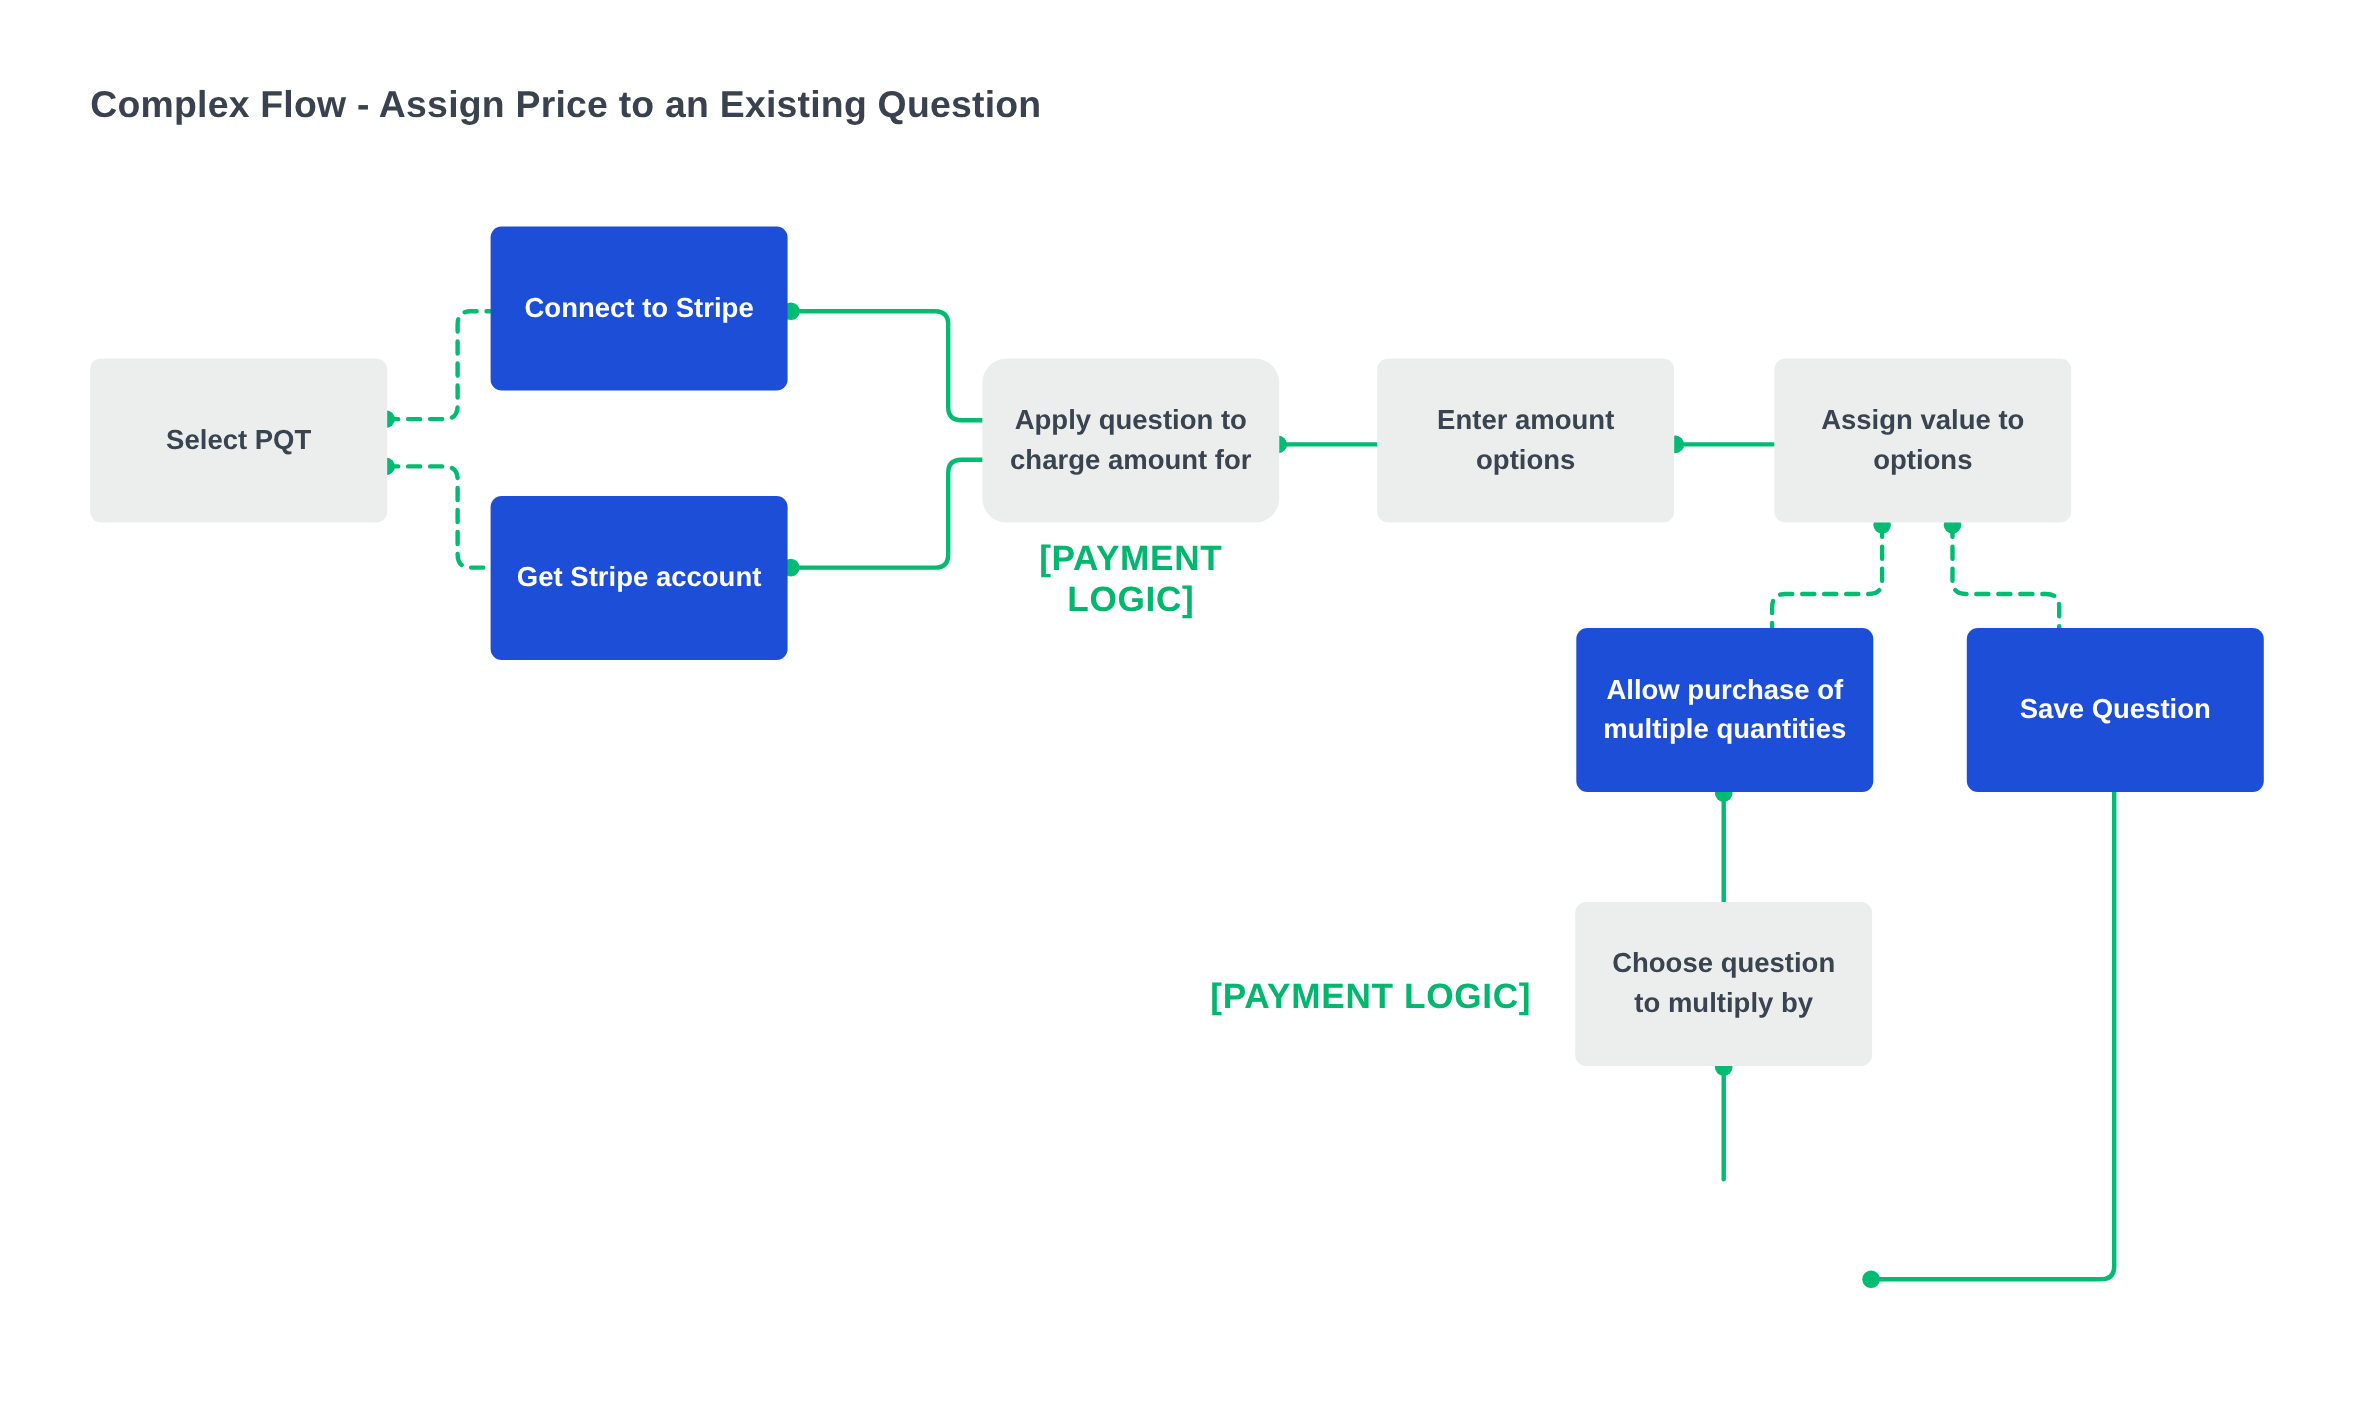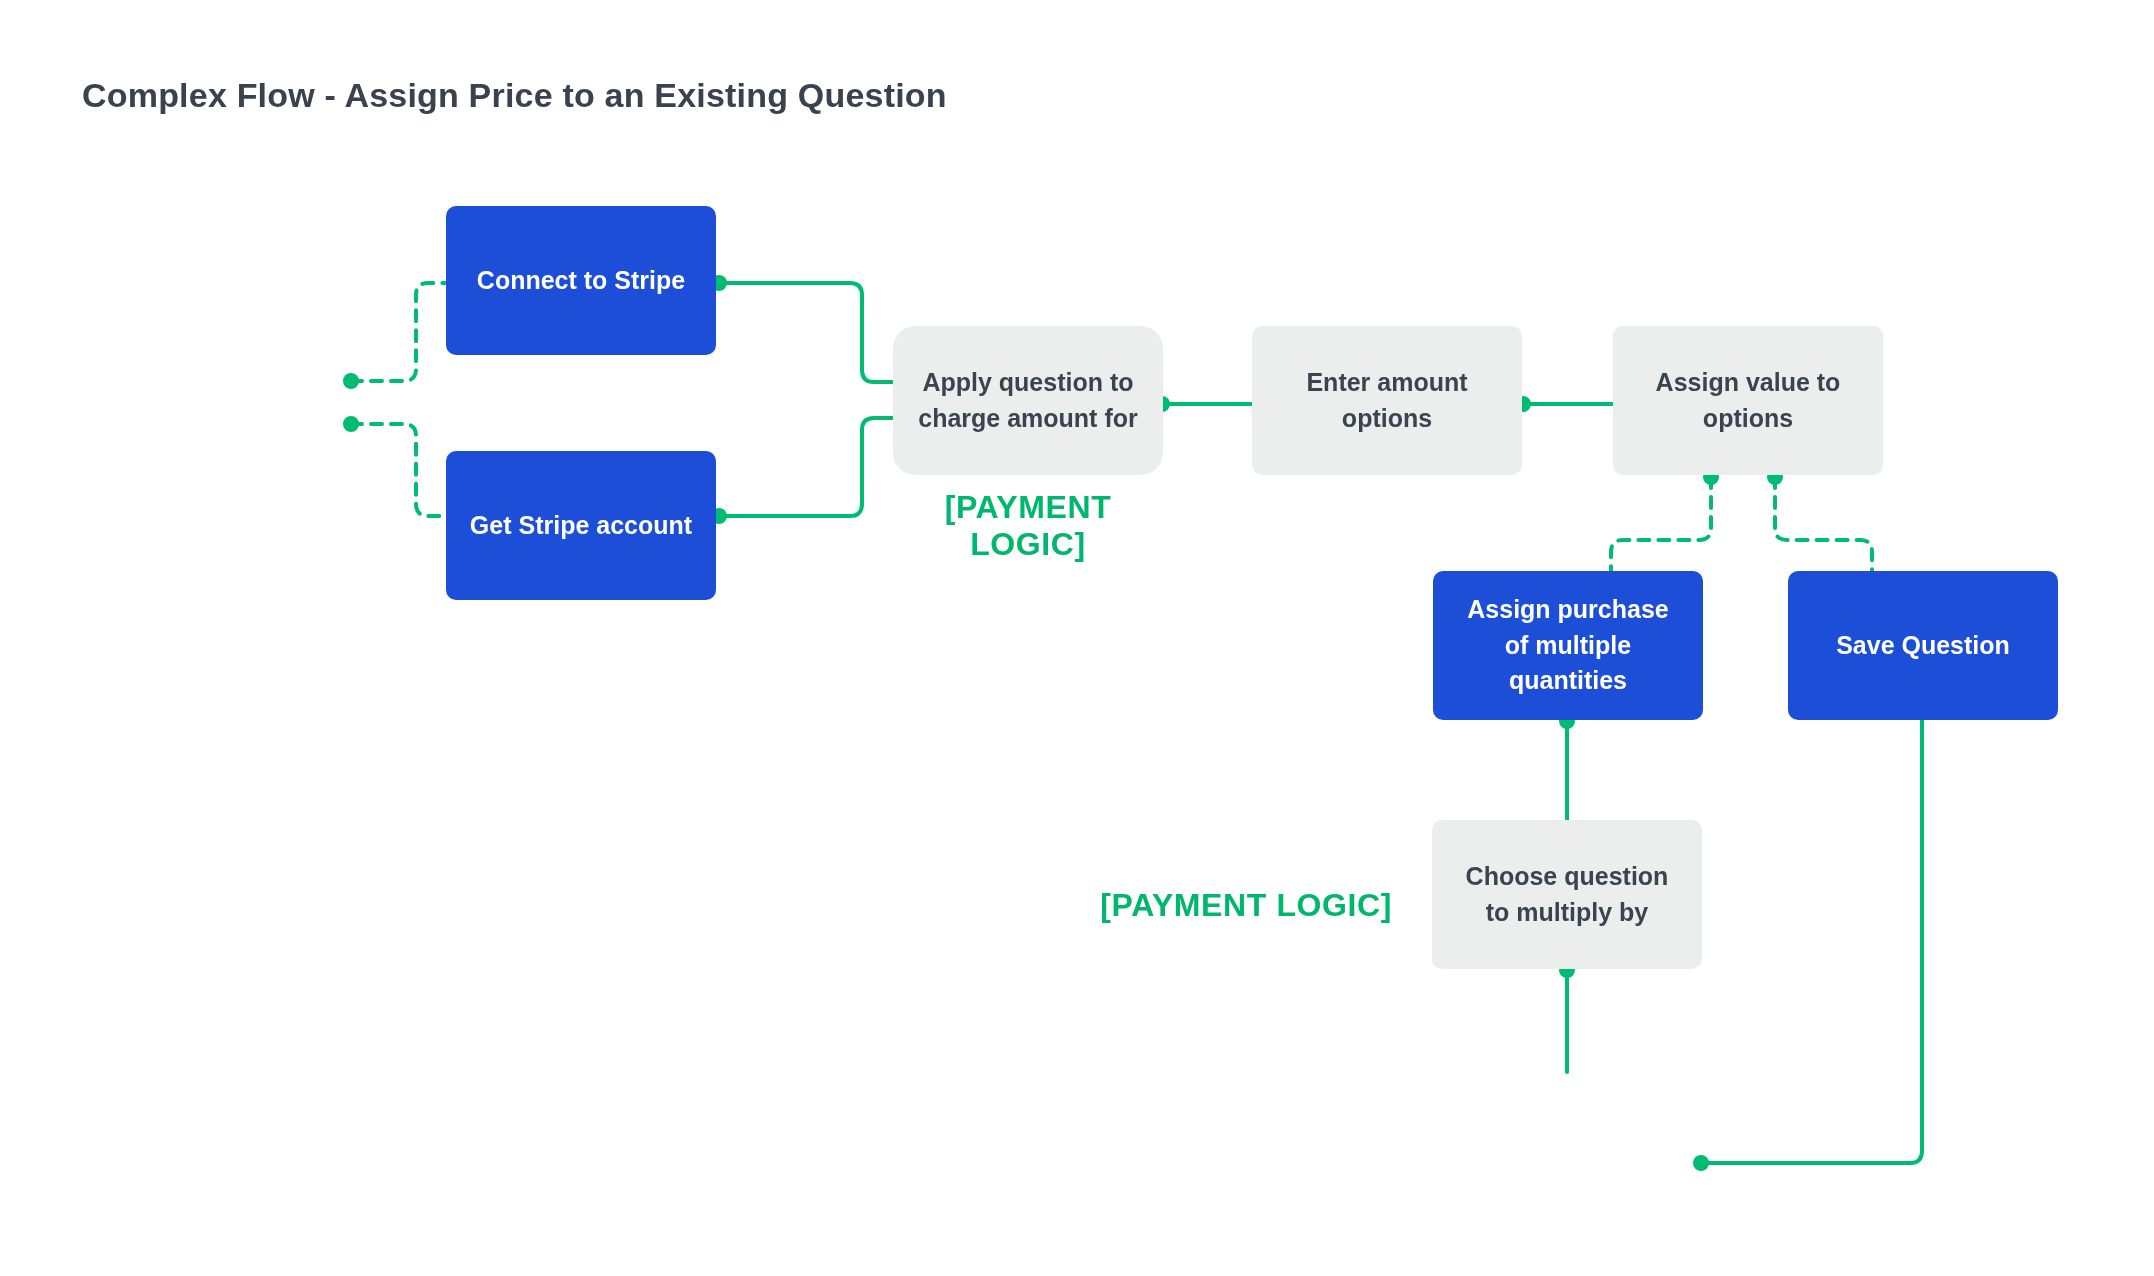--- a/index.html
+++ b/index.html
@@ -109,20 +109,23 @@
       <circle cx="1162" cy="404" r="8"></circle>
       <circle cx="1523" cy="404" r="8"></circle>
       <circle cx="1711" cy="477" r="8"></circle>
       <circle cx="1775" cy="477" r="8"></circle>
       <circle cx="1567" cy="721" r="8"></circle>
       <circle cx="1567" cy="970" r="8"></circle>
       <circle cx="1701" cy="1163" r="8"></circle>
     </g>
   </svg>
 
+  <div class="node gray n-select-pqt">
+    <span>Select PQT</span>
+  </div>
 
   <div class="node green n-connect-stripe">
     <span>Connect to Stripe</span>
   </div>
 
   <div class="node green n-get-stripe">
     <span>Get Stripe account</span>
   </div>
 
   <div class="node gray n-apply-question">
@@ -131,21 +134,21 @@
 
   <div class="node gray n-assign-value">
     <span>Assign value to options</span>
   </div>
 
   <div class="node gray n-enter-amount">
     <span>Enter amount options</span>
   </div>
 
   <div class="node green n-allow-purchase">
-    <span>Assign purchase of multiple quantities</span>
+    <span>Allow purchase of multiple quantities</span>
   </div>
 
   <div class="node green n-save-question">
     <span>Save Question</span>
   </div>
 
   <div class="node gray n-choose-question">
     <span>Choose question to multiply by</span>
   </div>
 

